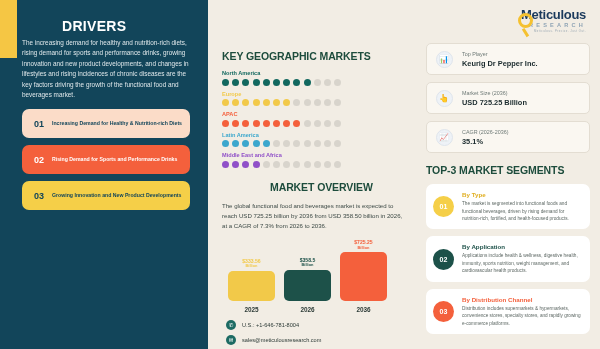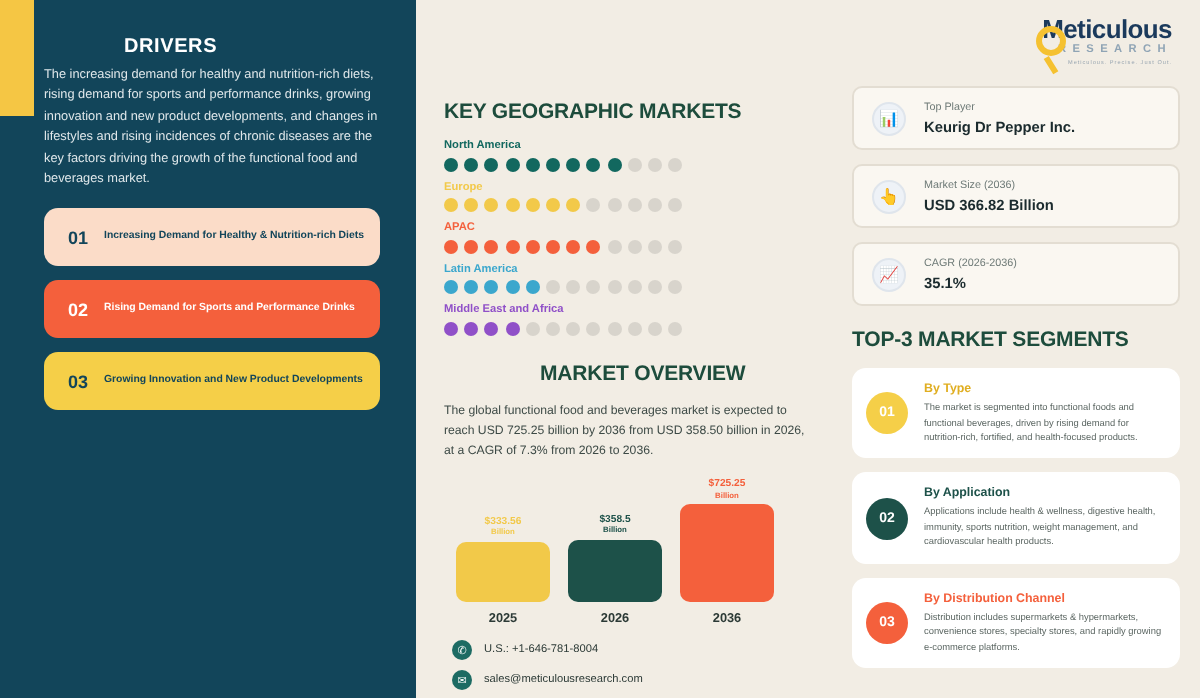--- a/index.html
+++ b/index.html
@@ -27,21 +27,21 @@
   .main-title {
     color: #ffffff;
     font-size: 19.5px;
     font-weight: bold;
     line-height: 1.17;
     letter-spacing: -0.2px;
     margin-bottom: 18px;
   }
   .drivers-head {
     color: #ffffff;
-    font-size: 10px;
+    font-size: 14px;
     font-weight: bold;
     letter-spacing: 0.3px;
     margin-bottom: 4px;
     padding-left: 40px;
   }
   .drivers-body {
     color: #dfe7ea;
     font-size: 6.4px;
     line-height: 1.62;
     margin-bottom: 9px;
@@ -343,21 +343,21 @@
           <div class="stat-ico">📊</div>
           <div>
             <div class="stat-label">Top Player</div>
             <div class="stat-value">Keurig Dr Pepper Inc.</div>
           </div>
         </div>
         <div class="stat-card">
           <div class="stat-ico">👆</div>
           <div>
             <div class="stat-label">Market Size (2036)</div>
-            <div class="stat-value">USD 366.82 Billion</div>
+            <div class="stat-value">USD 725.25 Billion</div>
           </div>
         </div>
         <div class="stat-card">
           <div class="stat-ico">📈</div>
           <div>
             <div class="stat-label">CAGR (2026-2036)</div>
             <div class="stat-value">35.1%</div>
           </div>
         </div>
       </div>

